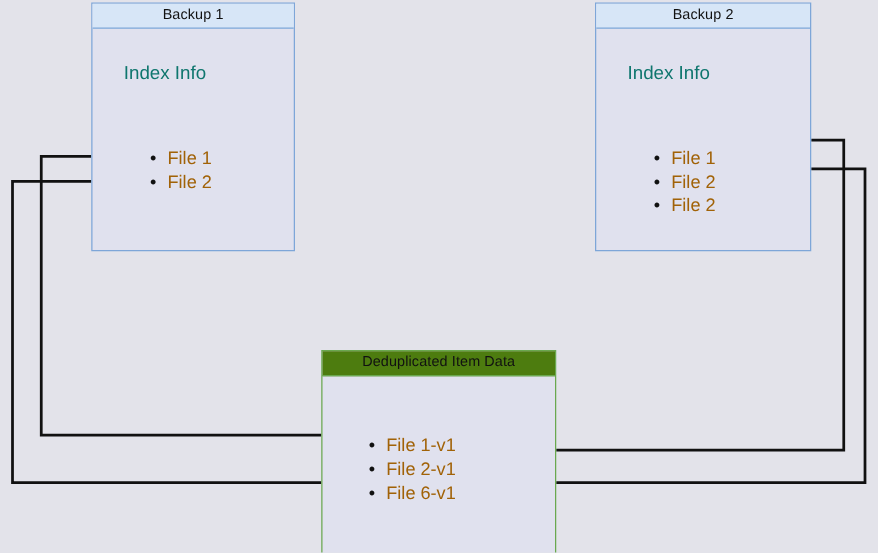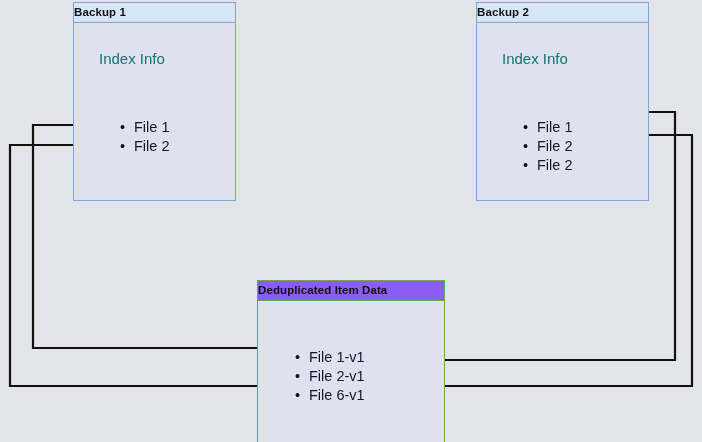--- a/index.html
+++ b/index.html
@@ -34,52 +34,52 @@
     border: 1.5px solid #7ea6d8;
     background: #e0e1ee;
   }
   .node.blue { border-color: #7ea6d8; }
   .node.green { border-color: #6aa84f; background: #e0e1ee; }
 
   .node-header {
     box-sizing: border-box;
     height: 20px;
     line-height: 19px;
-    text-align: left;
+    text-align: center;
     font-size: 11.5px;
-    font-weight: bold;
+    font-weight: normal;
     color: #111111;
     letter-spacing: 0.1px;
   }
   .node.blue > .node-header {
     background: #d7e6f7;
     border-bottom: 1.5px solid #7ea6d8;
   }
   .node.green > .node-header {
-    background: #8b5cf6;
+    background: #4d7c0f;
     border-bottom: 1.5px solid #6aa84f;
   }
   .node-body {
     position: relative;
     height: calc(100% - 20px);
   }
   .body-title {
     position: absolute;
     font-size: 15px;
     color: #0f766e;
   }
   .file-list {
     position: absolute;
     margin: 0;
     padding: 0;
     list-style: none;
   }
   .file-list li {
     font-size: 14.5px;
-    color: #0f172a;
+    color: #a16207;
     line-height: 19px;
     height: 19px;
     white-space: nowrap;
     padding-left: 16px;
     position: relative;
   }
   .file-list li::before {
     content: "\2022";
     position: absolute;
     left: 2px;

